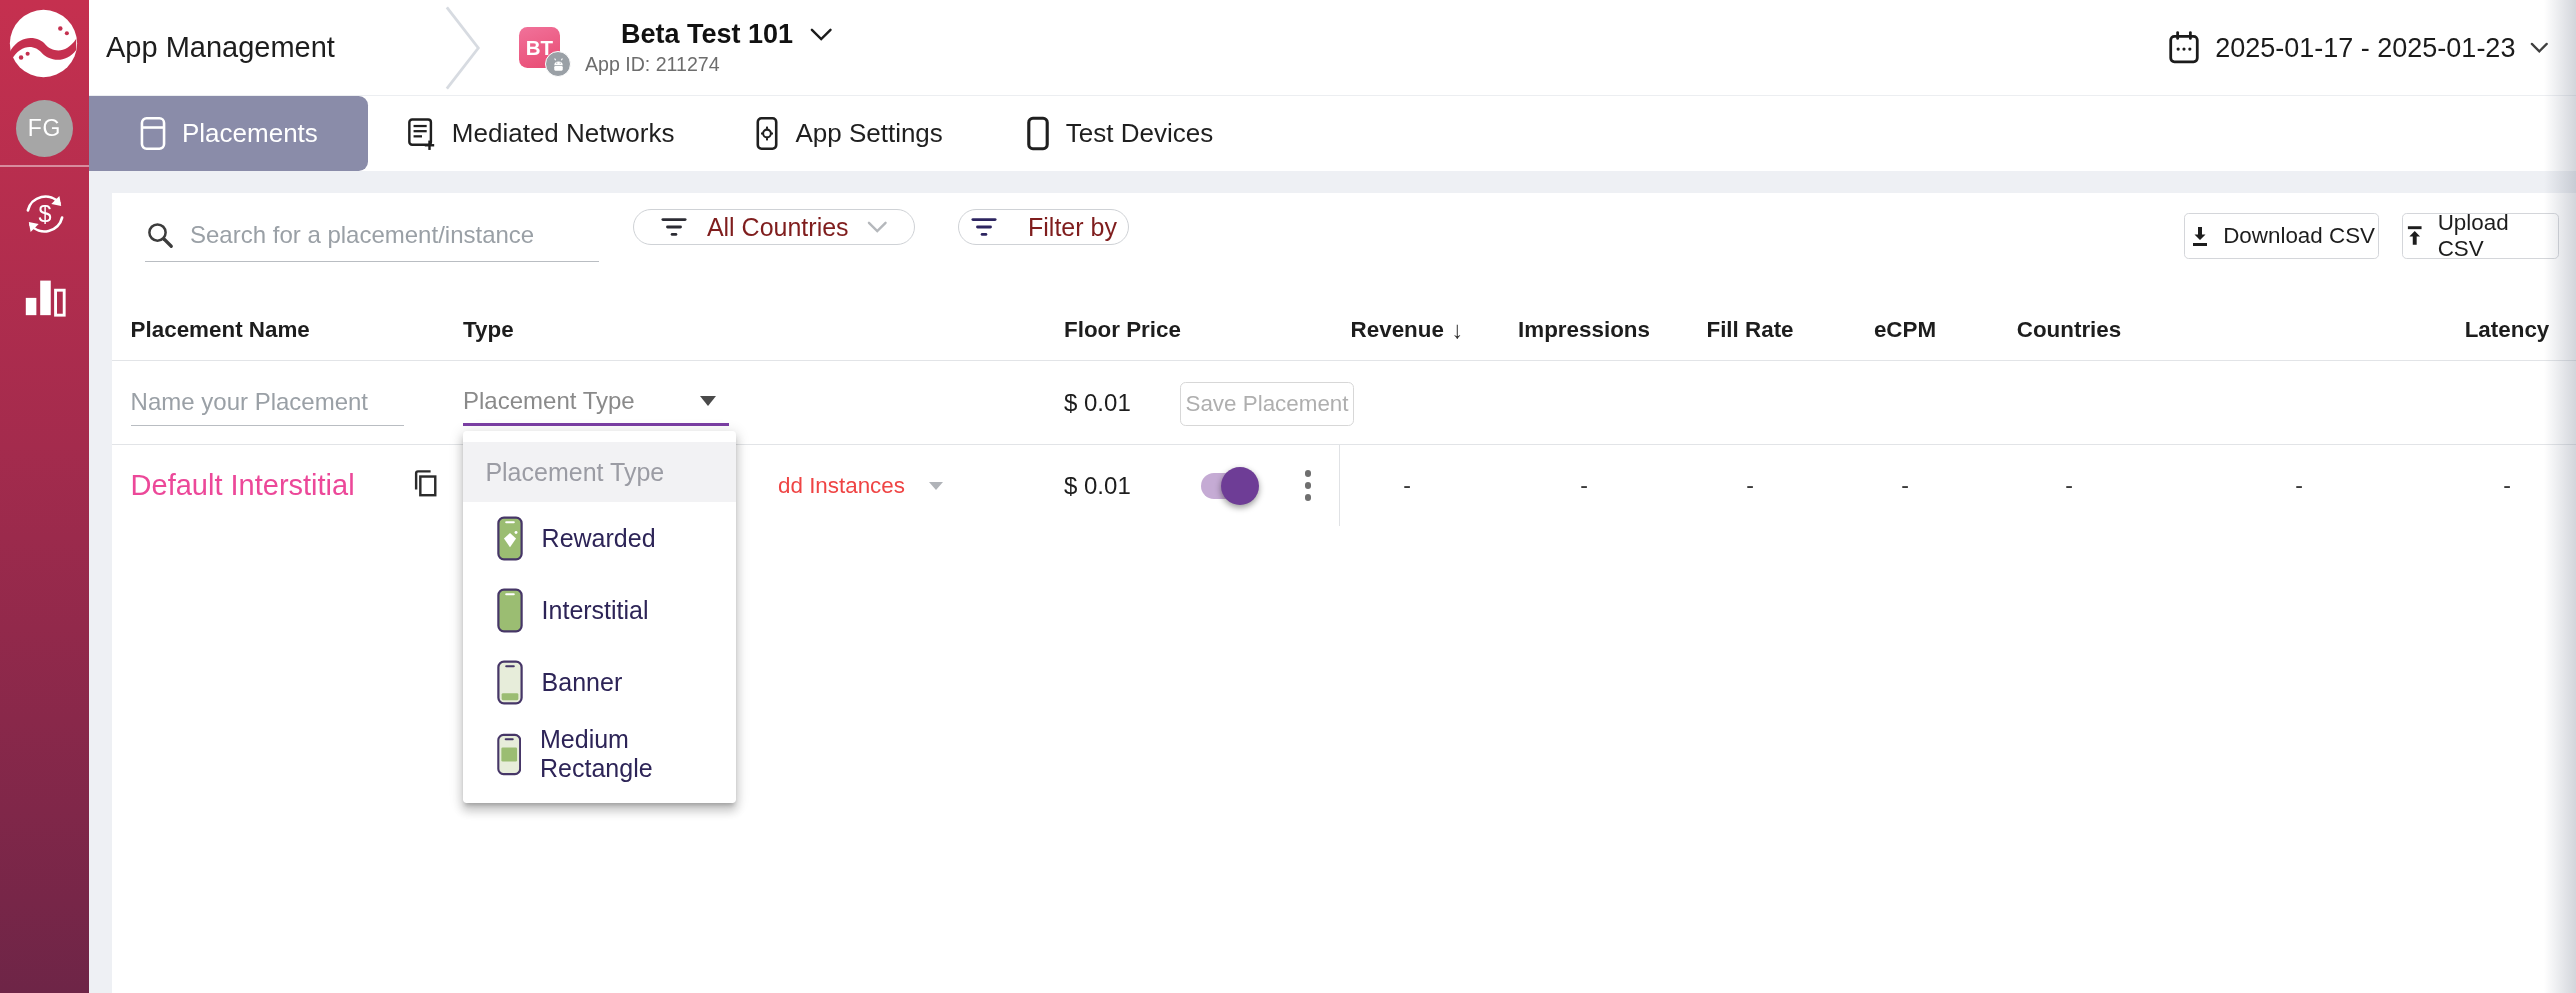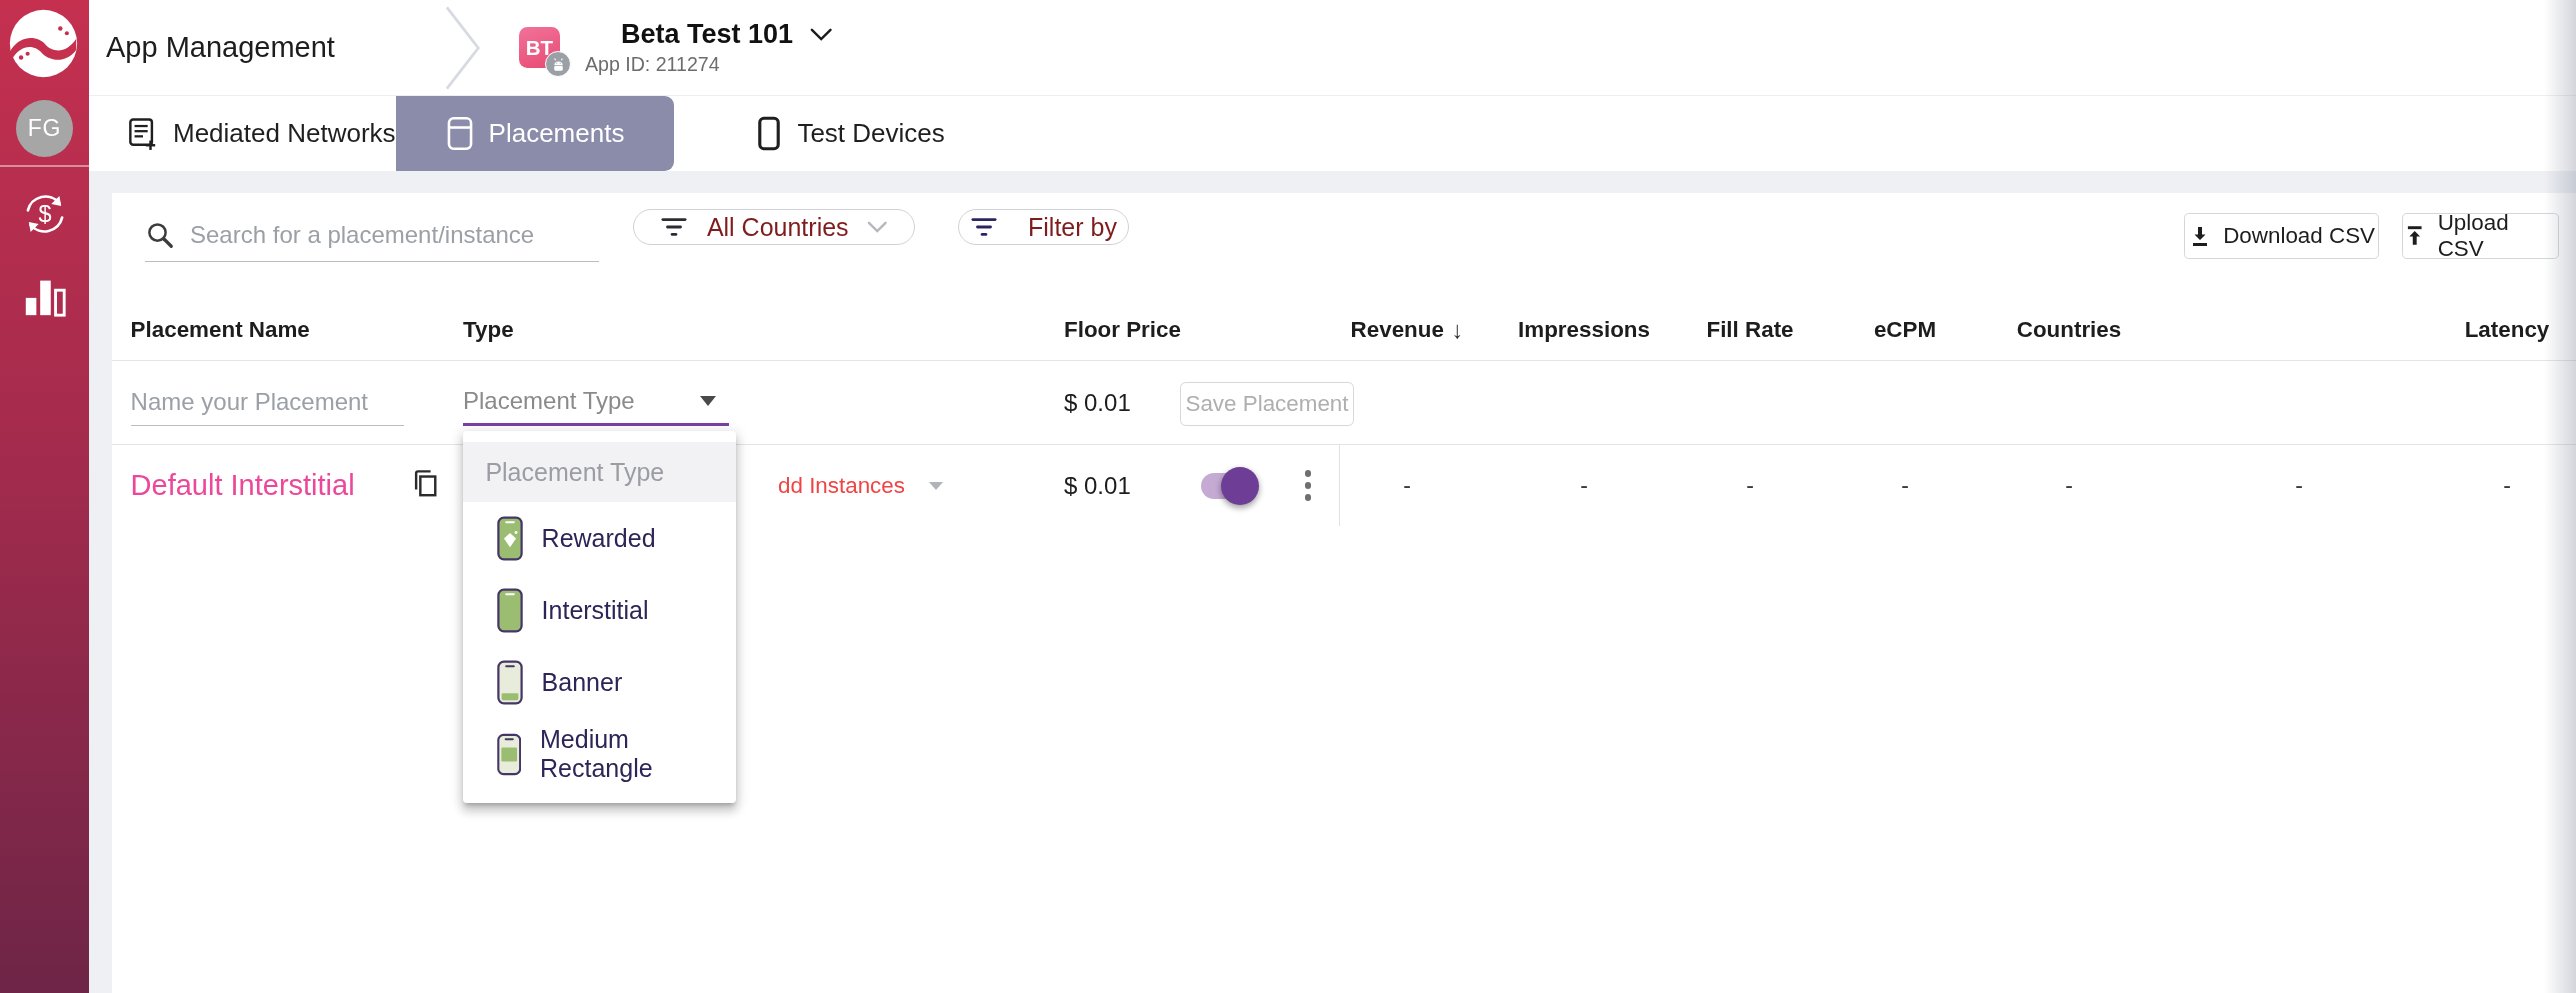--- a/index.html
+++ b/index.html
@@ -196,40 +196,65 @@
       <div class="app-meta">
         <div class="app-name-row">
           <span class="app-name">Beta Test 101</span>
           <svg width="22.4" height="13" viewBox="0 0 24 14">
             <polyline points="2,2 12,12 22,2" fill="none" stroke="#1c1c1c" stroke-width="2.6" stroke-linecap="round"></polyline>
           </svg>
         </div>
         <div class="app-id">App ID: 211274</div>
       </div>
 
+      <div class="date-group">
+        <svg width="32" height="34" viewBox="0 0 30 32">
+          <rect x="2.5" y="5" width="25" height="24" rx="3.5" fill="none" stroke="#1b1b1b" stroke-width="2.6"></rect>
+          <line x1="9" y1="1.5" x2="9" y2="7" stroke="#1b1b1b" stroke-width="2.6" stroke-linecap="round"></line>
+          <line x1="21" y1="1.5" x2="21" y2="7" stroke="#1b1b1b" stroke-width="2.6" stroke-linecap="round"></line>
+          <circle cx="9.5" cy="17" r="1.5" fill="#1b1b1b"></circle>
+            <circle cx="15" cy="17" r="1.5" fill="#1b1b1b"></circle>
+            <circle cx="20.5" cy="17" r="1.5" fill="#1b1b1b"></circle>
+        </svg>
+        <span class="date-text">2025-01-17 - 2025-01-23</span>
+        <svg width="18.6" height="11.2" viewBox="0 0 20 12">
+          <polyline points="2,2 10,10 18,2" fill="none" stroke="#3f3f3f" stroke-width="2.4" stroke-linecap="round"></polyline>
+        </svg>
+      </div>
     </div>
 
     <nav class="tab-row">
+      <div class="tab active">
+        <svg width="28" height="35" viewBox="0 0 30 38">
+          <rect x="3" y="2.5" width="24" height="33" rx="5" fill="none" stroke="currentColor" stroke-width="2.8"></rect>
+          <line x1="3" y1="12.5" x2="27" y2="12.5" stroke="currentColor" stroke-width="2.8"></line>
+        </svg>
+        <span>Placements</span>
+      </div>
       <div class="tab t2">
         <svg width="30" height="34" viewBox="0 0 32 36">
           <rect x="2.5" y="2.5" width="23" height="27" rx="3" fill="none" stroke="currentColor" stroke-width="2.6"></rect>
           <line x1="7" y1="9.5" x2="21" y2="9.5" stroke="currentColor" stroke-width="2.4"></line>
           <line x1="7" y1="15" x2="21" y2="15" stroke="currentColor" stroke-width="2.4"></line>
           <line x1="7" y1="20.5" x2="16" y2="20.5" stroke="currentColor" stroke-width="2.4"></line>
           <line x1="24" y1="25" x2="24" y2="35" stroke="currentColor" stroke-width="2.6"></line>
           <line x1="19" y1="30" x2="29" y2="30" stroke="currentColor" stroke-width="2.6"></line>
         </svg>
         <span>Mediated Networks</span>
       </div>
-      <div class="tab active">
-        <svg width="28" height="35" viewBox="0 0 30 38">
-          <rect x="3" y="2.5" width="24" height="33" rx="5" fill="none" stroke="currentColor" stroke-width="2.8"></rect>
-          <line x1="3" y1="12.5" x2="27" y2="12.5" stroke="currentColor" stroke-width="2.8"></line>
-        </svg>
-        <span>Placements</span>
+      <div class="tab t3">
+        <svg width="26" height="35" viewBox="0 0 28 38">
+          <rect x="4" y="2.5" width="20" height="33" rx="4" fill="none" stroke="currentColor" stroke-width="2.8"></rect>
+          <circle cx="14" cy="19" r="4.2" fill="none" stroke="currentColor" stroke-width="2.2"></circle>
+          <line x1="14" y1="11.5" x2="14" y2="14" stroke="currentColor" stroke-width="2.2"></line>
+          <line x1="14" y1="24" x2="14" y2="26.5" stroke="currentColor" stroke-width="2.2"></line>
+          <line x1="7.5" y1="19" x2="10" y2="19" stroke="currentColor" stroke-width="2.2"></line>
+          <line x1="18" y1="19" x2="20.5" y2="19" stroke="currentColor" stroke-width="2.2"></line>
+        </svg>
+        <span>App Settings</span>
       </div>
       <div class="tab t4">
         <svg width="26" height="35" viewBox="0 0 28 38">
           <rect x="4" y="2.5" width="20" height="33" rx="4.5" fill="none" stroke="currentColor" stroke-width="3.4"></rect>
         </svg>
         <span>Test Devices</span>
       </div>
     </nav>
   </header>
 

